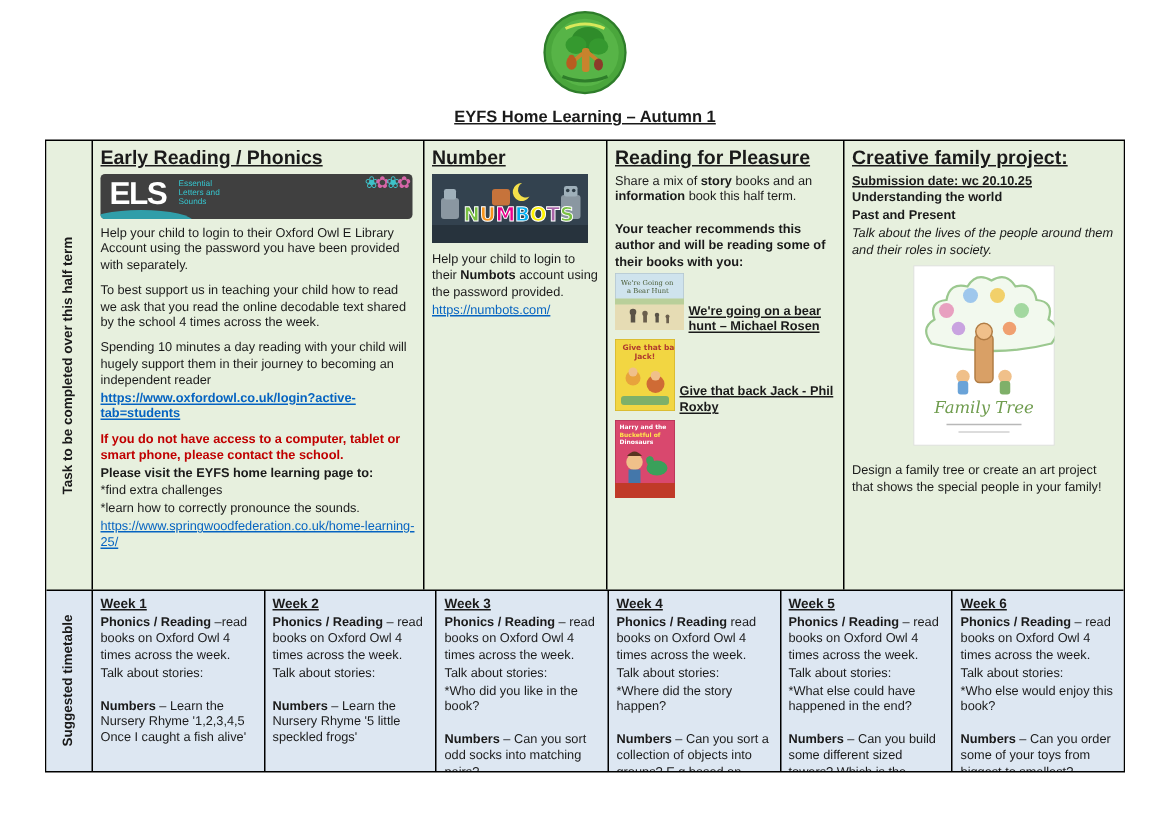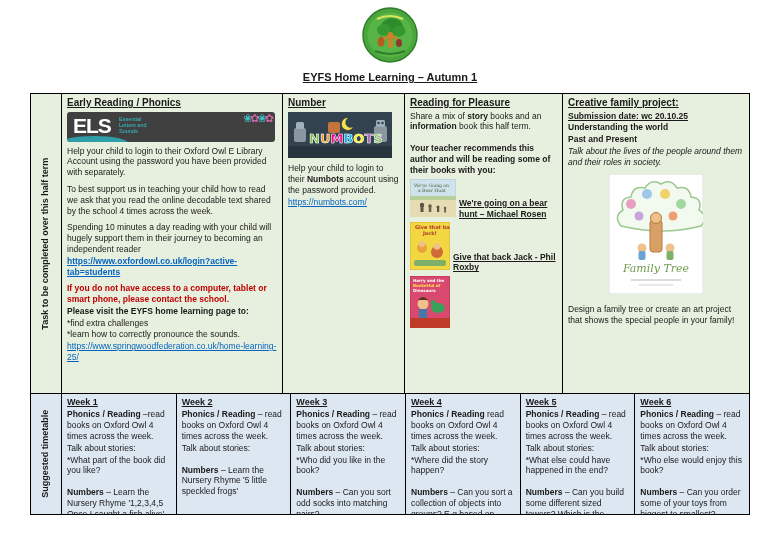--- a/index.html
+++ b/index.html
@@ -24,21 +24,21 @@
   .cell:last-child{border-right:none;}
   .vcell{width:31px;min-width:31px;display:flex;align-items:center;justify-content:center;padding:0;}
   .vtext{transform:rotate(-90deg);white-space:nowrap;font-weight:bold;font-size:9px;flex-shrink:0;}
 
   .c1{width:221px;min-width:221px;}
   .c2{width:122px;min-width:122px;}
   .c3{width:158px;min-width:158px;}
   .c4{flex:1;}
   .wk{flex:1;}
 
-  .cell-header{font-size:10px;font-weight:bold;text-decoration:underline;margin-bottom:1px;}
+  .cell-header{font-size:13px;font-weight:bold;text-decoration:underline;margin-bottom:1px;}
   .p{margin:0 0 1px 0;}
   .gap{height:10px;}
   .sgap{height:5px;}
   b{font-weight:bold;}
   .link{color:#0563c1;text-decoration:underline;overflow-wrap:anywhere;word-break:break-word;cursor:pointer;}
   .warning{color:#c00000;font-weight:bold;}
   .bold{font-weight:bold;}
   .italic{font-style:italic;}
   .bu{font-weight:bold;text-decoration:underline;}
 
@@ -237,21 +237,20 @@
     <div class="trow row2">
 
       <div class="cell vcell">
         <span class="vtext">Suggested timetable</span>
       </div>
 
       <div class="cell wk">
         <div class="wk-h">Week 1</div>
         <div class="p"><b>Phonics / Reading</b><span> –read books on Oxford Owl 4 times across the week.</span></div>
         <div class="p">Talk about stories:</div>
-        <div class="p">*What part of the book did you like?</div>
         <div class="gap"></div>
         <div class="p"><b>Numbers</b><span> – Learn the Nursery Rhyme '1,2,3,4,5 Once I caught a fish alive'</span></div>
       </div>
 
       <div class="cell wk">
         <div class="wk-h">Week 2</div>
         <div class="p"><b>Phonics / Reading</b><span> – read books on Oxford Owl 4 times across the week.</span></div>
         <div class="p">Talk about stories:</div>
         <div class="gap"></div>
         <div class="p"><b>Numbers</b><span> – Learn the Nursery Rhyme '5 little speckled frogs'</span></div>

